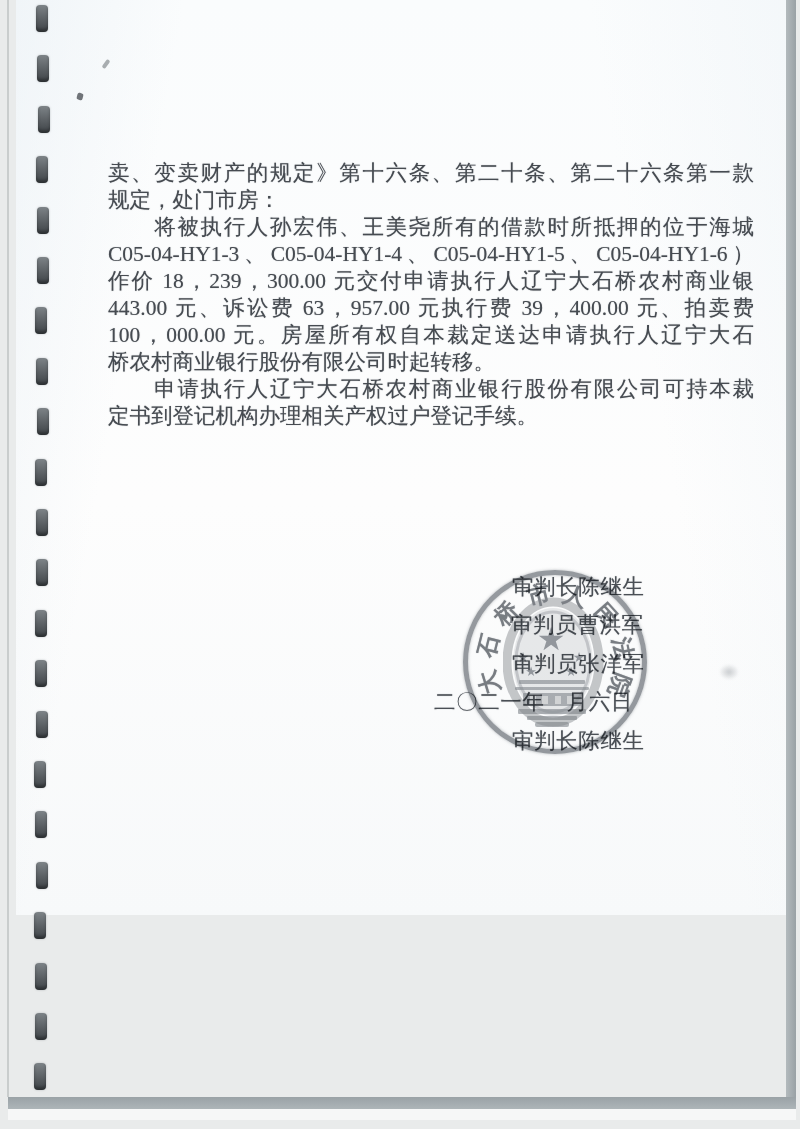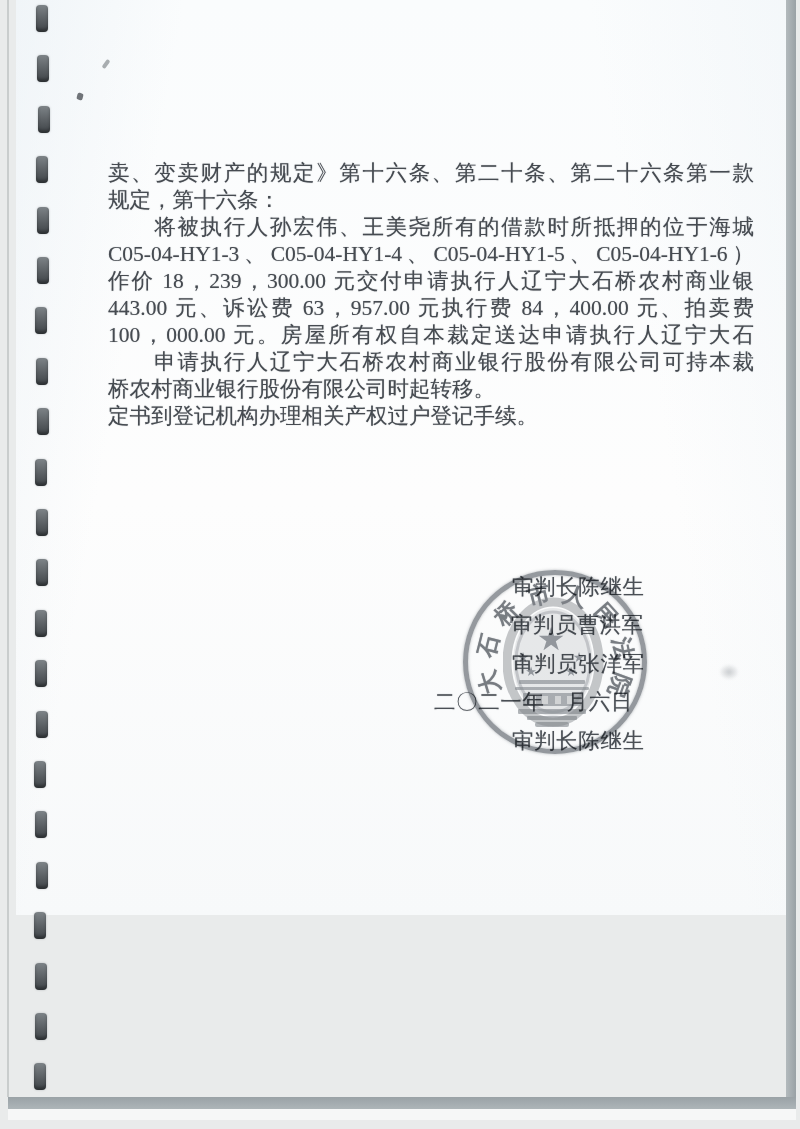--- a/index.html
+++ b/index.html
@@ -99,28 +99,28 @@
         <div class="hole" style="left: 18.72px; top: 962.6px;"></div>
         <div class="hole" style="left: 19.4px; top: 1013px;"></div>
         <div class="hole" style="left: 17.68px; top: 1063.4px;"></div>
       </div>
 
     <div class="speck s1"></div>
     <div class="speck s2"></div>
 
     <div class="body-text" id="bodytext">
         <div class="bline">卖、变卖财产的规定》第十六条、第二十条、第二十六条第一款</div>
-        <div class="bline short">规定，第十六条：</div>
+        <div class="bline short">规定，处门市房：</div>
         <div class="bline">　　将被执行人孙宏伟、王美尧所有的借款时所抵押的位于海城</div>
         <div class="bline">C05-04-HY1-3、C05-04-HY1-4、C05-04-HY1-5、C05-04-HY1-6）</div>
         <div class="bline">作价 18，239，300.00 元交付申请执行人辽宁大石桥农村商业银</div>
-        <div class="bline">443.00 元、诉讼费 63，957.00 元执行费 84，400.00 元、拍卖费</div>
+        <div class="bline">443.00 元、诉讼费 63，957.00 元执行费 39，400.00 元、拍卖费</div>
         <div class="bline">100，000.00 元。房屋所有权自本裁定送达申请执行人辽宁大石</div>
+        <div class="bline short">桥农村商业银行股份有限公司时起转移。</div>
         <div class="bline">　　申请执行人辽宁大石桥农村商业银行股份有限公司可持本裁</div>
-        <div class="bline short">桥农村商业银行股份有限公司时起转移。</div>
         <div class="bline short">定书到登记机构办理相关产权过户登记手续。</div>
       </div>
 
     <div id="sig">
         <div class="sigline" style="left: 496px; top: 572px;">审判长陈继生</div>
         <div class="sigline" style="left: 495px; top: 610px;">审判员曹洪军</div>
         <div class="sigline" style="left: 496px; top: 649px;">审判员张洋军</div>
         <div class="sigline" style="left: 418px; top: 687px;">二〇二一年　月六日</div>
         <div class="sigline" style="left: 496px; top: 726px;">审判长陈继生</div>
       </div>

